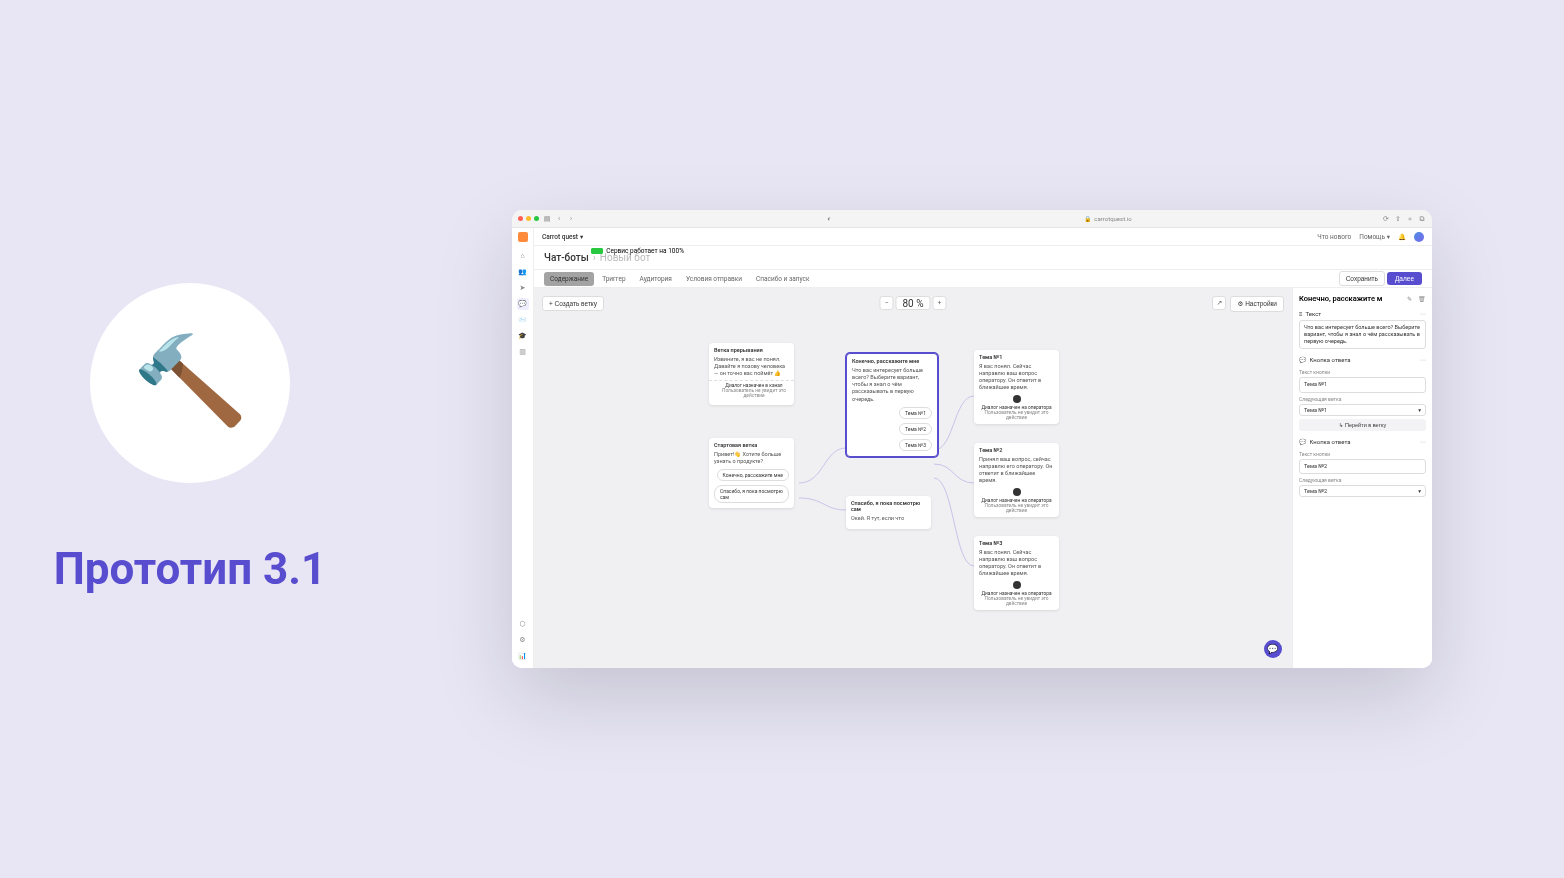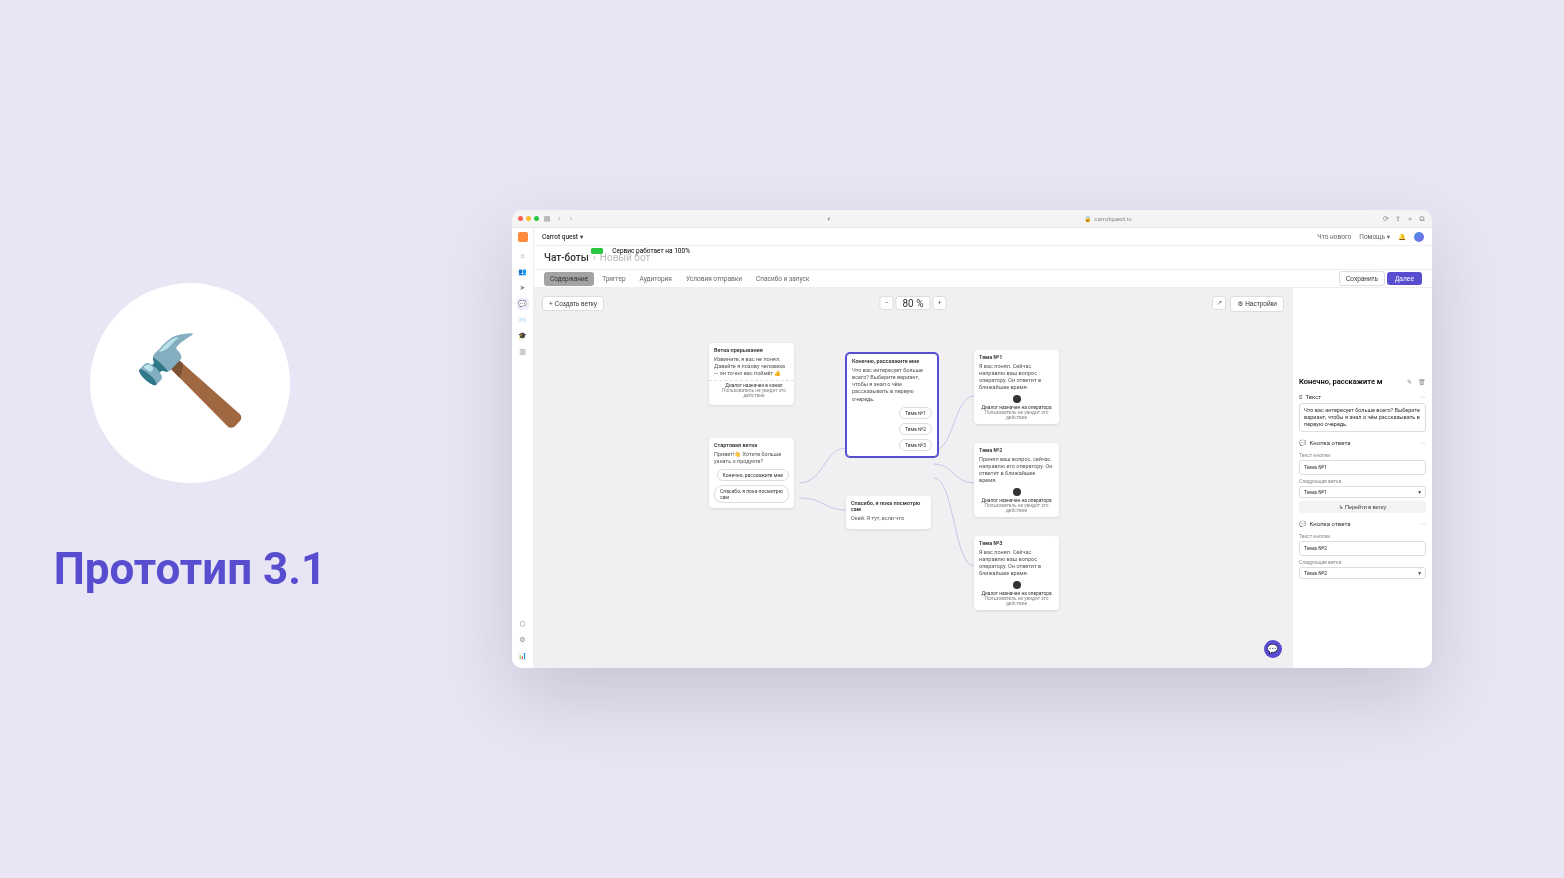--- a/index.html
+++ b/index.html
@@ -19,21 +19,21 @@
 .macwin .tbicon { width: 8px; height: 8px; display: inline-flex; align-items: center; justify-content: center; color: #888; }
 .app { flex: 1; display: flex; background: #fff; }
 .sidenav { width: 22px; background: #fff; border-right: 1px solid #eee; display: flex; flex-direction: column; align-items: center; padding: 4px 0; }
 .sidenav .logo { width: 10px; height: 10px; background: #ff8a3c; border-radius: 2px; margin-bottom: 6px; }
 .sidenav .navicon { width: 12px; height: 12px; display: flex; align-items: center; justify-content: center; margin: 2px 0; color: #888; border-radius: 3px; }
 .sidenav .navicon.active { background: #eef; color: #584CCF; }
 .sidenav .bottom { margin-top: auto; }
 .main { flex: 1; display: flex; flex-direction: column; }
 .topbar { height: 18px; border-bottom: 1px solid #eee; display: flex; align-items: center; padding: 0 8px; gap: 8px; font-size: 6.5px; }
 .topbar .project { color: #333; font-weight: 500; display: flex; align-items: center; gap: 2px; }
-.topbar .status { display: flex; align-items: center; gap: 9px; margin-top: 28px; }
+.topbar .status { display: flex; align-items: center; gap: 3px; margin-top: 28px; }
 .topbar .batt { width: 12px; height: 6px; border: 1px solid #28c840; border-radius: 1px; position: relative; }
 .topbar .batt::after { content: ''; position: absolute; left: 0; top: 0; bottom: 0; width: 100%; background: #28c840; }
 .topbar .sp { flex: 1; }
 .topbar .link { color: #666; }
 .topbar .avatar { width: 10px; height: 10px; border-radius: 50%; background: linear-gradient(135deg, #4a90e2, #7b68ee); }
 .header { padding: 6px 10px; border-bottom: 1px solid #eee; }
 .bc { font-size: 10px; display: flex; gap: 4px; align-items: center; }
 .bc .cur { color: #333; font-weight: 500; }
 .bc .sep { color: #bbb; }
 .bc .new { color: #bbb; }
@@ -53,21 +53,21 @@
 .node { position: absolute; background: #fff; border-radius: 4px; box-shadow: 0 1px 3px rgba(0,0,0,0.1); padding: 4px 5px; width: 85px; font-size: 5.5px; color: #333; }
 .node.selected { border: 1px solid #584CCF; box-shadow: 0 0 0 1px #584CCF; }
 .node .nt { font-weight: 600; margin-bottom: 3px; font-size: 5.5px; }
 .node .msg { color: #555; line-height: 1.3; margin-bottom: 3px; }
 .node .divider { border-top: 1px dashed #ddd; margin: 3px -5px; padding-top: 2px; padding-left: 5px; }
 .node .assign { font-size: 4.8px; color: #888; text-align: center; }
 .node .assign .t { color: #333; }
 .chip { border: 1px solid #ddd; border-radius: 8px; padding: 2px 5px; font-size: 5px; color: #333; display: inline-block; margin: 1px 0; }
 .chips-col { display: flex; flex-direction: column; align-items: flex-end; gap: 2px; margin-top: 3px; }
 .opicon { width: 8px; height: 8px; border-radius: 50%; background: #333; margin: 2px auto; }
-.inspector { width: 140px; border-left: 1px solid #eee; background: #fff; padding: 6px; display: flex; flex-direction: column; gap: 4px; font-size: 6px; justify-content: center; }
+.inspector { width: 140px; border-left: 1px solid #eee; background: #fff; padding: 6px; display: flex; flex-direction: column; gap: 4px; font-size: 6px; }
 .insp-head { display: flex; align-items: center; gap: 3px; }
 .insp-head .title { font-weight: 600; font-size: 7.5px; flex: 1; white-space: nowrap; overflow: hidden; }
 .insp-head .ico { width: 8px; color: #888; }
 .section { }
 .section .sh { display: flex; align-items: center; gap: 3px; padding: 3px 0; font-size: 6px; color: #333; }
 .section .sh .sp { flex: 1; }
 .section .sh .dots { color: #aaa; }
 .textbox { border: 1px solid #ddd; border-radius: 3px; padding: 3px 4px; font-size: 5.5px; color: #333; line-height: 1.3; min-height: 10px; }
 .field-label { font-size: 5px; color: #888; margin: 3px 0 2px; }
 .select { border: 1px solid #ddd; border-radius: 3px; padding: 2px 4px; font-size: 5.5px; color: #333; display: flex; align-items: center; }

